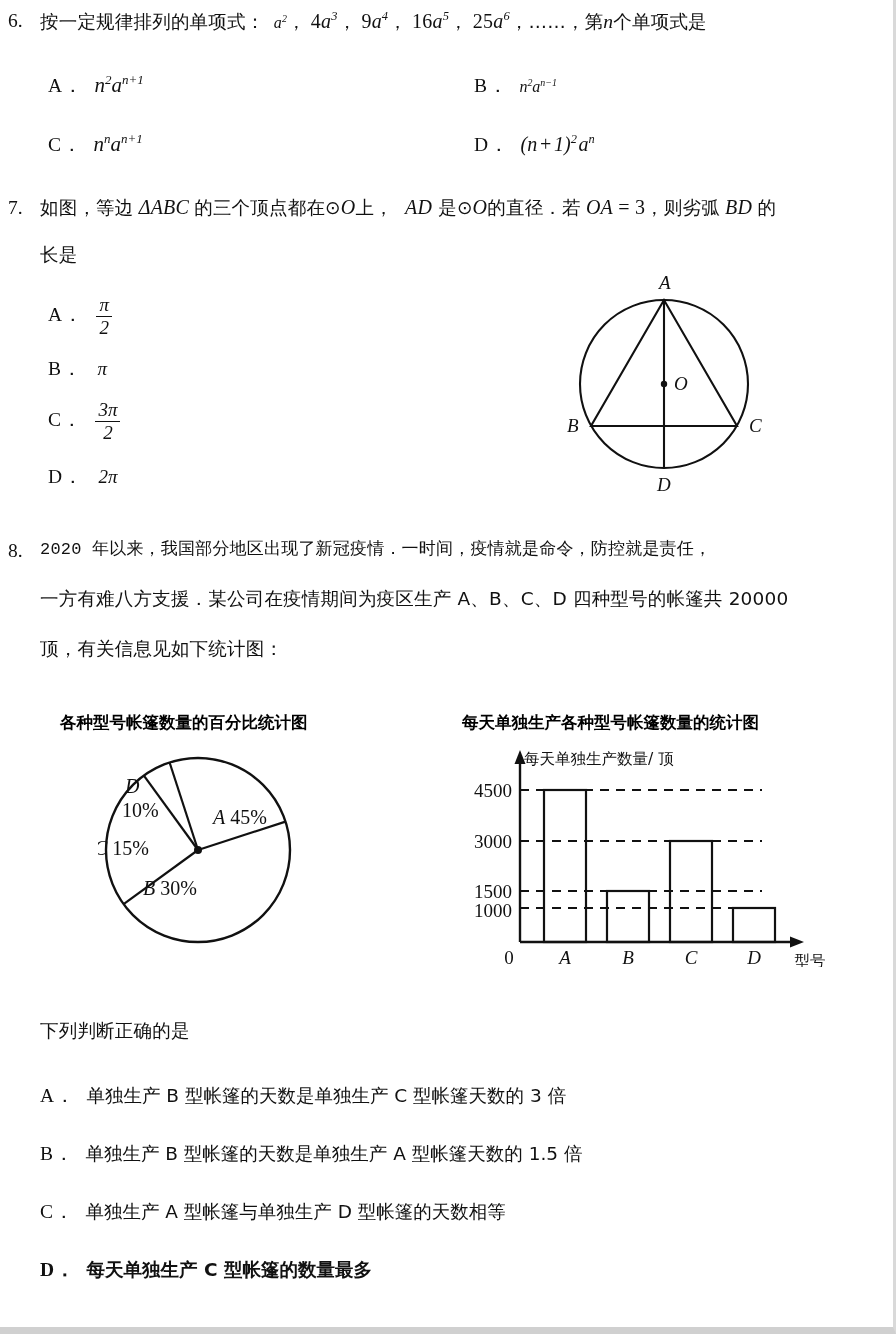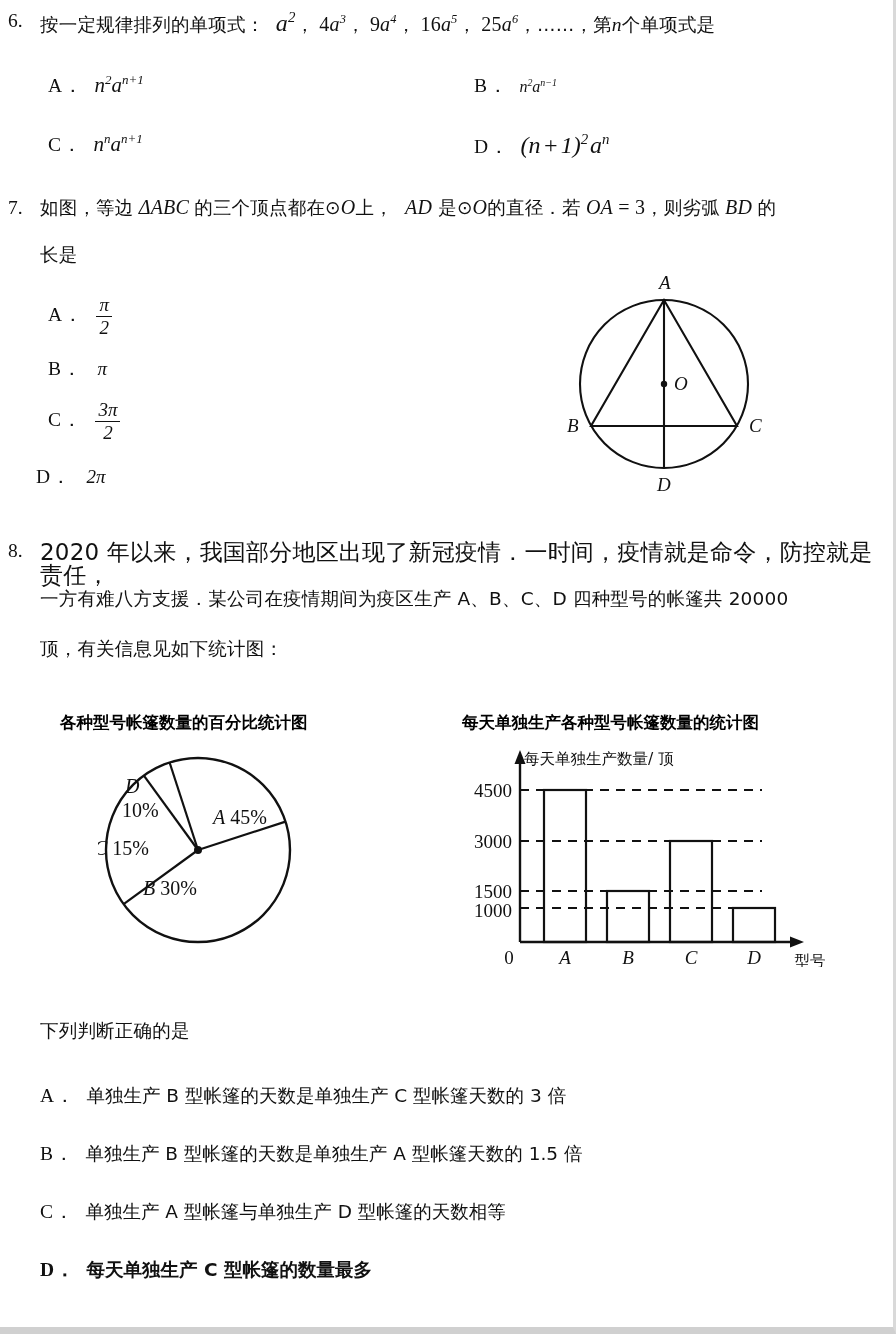--- a/index.html
+++ b/index.html
@@ -63,42 +63,42 @@
 </style>
 </head>
 <body>
 
 <div class="page">
 
   <div class="qnum" style="left:8px;top:10px;">6.</div>
 
   <div class="q" style="left:40px;top:10px;">
     <span class="cn">按一定规律排列的单项式：</span>
-    <span class="math" style="font-size:24px;">&nbsp;a<sup>2</sup></span><span class="cn">，</span>
+    <span class="math" style="font-size:16px;">&nbsp;a<sup>2</sup></span><span class="cn">，</span>
     <span class="math" style="font-size:20px;"><span class="up">4</span>a<sup>3</sup></span><span class="cn">，</span>
     <span class="math" style="font-size:20px;"><span class="up">9</span>a<sup>4</sup></span><span class="cn">，</span>
     <span class="math" style="font-size:20px;"><span class="up">16</span>a<sup>5</sup></span><span class="cn">，</span>
     <span class="math" style="font-size:20px;"><span class="up">25</span>a<sup>6</sup></span><span class="cn">，……，</span><span class="cn">第</span><span class="math">n</span><span class="cn">个单项式是</span>
   </div>
 
   <div class="opt" style="left:48px;top:72px;">
     <span class="optlab">A．</span>
     <span class="math" style="font-size:21px;margin-left:6px;text-align:center;">n<sup>2</sup>a<sup>n+1</sup></span>
   </div>
   <div class="opt" style="left:474px;top:72px;">
     <span class="optlab">B．</span>
     <span class="math" style="font-size:16px;margin-left:6px;">n<sup>2</sup>a<sup>n−1</sup></span>
   </div>
   <div class="opt" style="left:48px;top:131px;">
     <span class="optlab">C．</span>
     <span class="math" style="font-size:21px;margin-left:6px;">n<sup>n</sup>a<sup>n+1</sup></span>
   </div>
   <div class="opt" style="left:474px;top:131px;">
     <span class="optlab">D．</span>
-    <span class="math" style="font-size:24px;margin-left:6px;">(n + 1)<sup>2</sup> a<sup>n</sup></span>
+    <span class="math" style="font-size:20px;margin-left:6px;">(n + 1)<sup>2</sup> a<sup>n</sup></span>
   </div>
 
   <div class="qnum" style="left:8px;top:197px;">7.</div>
 
   <div class="q" style="left:40px;top:197px;white-space:nowrap;">
     <span class="cn">如图，等边</span><span class="math" style="font-size:20px;"> ΔABC </span><span class="cn">的三个顶点都在⊙</span><span class="math" style="font-size:20px;">O</span><span class="cn">上，&nbsp;&nbsp;</span><span class="math" style="font-size:20px;">AD</span><span class="cn"> 是⊙</span><span class="math" style="font-size:20px;">O</span><span class="cn">的直径．若</span><span class="math" style="font-size:20px;">&nbsp;OA</span><span class="up" style="font-size:20px;"> = 3</span><span class="cn">，则劣弧</span><span class="math" style="font-size:20px;"> BD </span><span class="cn">的</span>
   </div>
   <div class="q" style="left:40px;top:245px;">
     <span class="cn">长是</span>
   </div>
@@ -112,21 +112,21 @@
   <div class="opt" style="left:48px;top:355px;">
     <span class="optlab">B．</span>
     <span class="math" style="margin-left:10px;font-size:19px;">π</span>
   </div>
   <div class="opt" style="left:48px;top:400px;">
     <span class="optlab">C．</span>
     <span class="frac" style="margin-left:8px;font-size:19px;">
       <span class="num">3π</span><span class="den">2</span>
     </span>
   </div>
-  <div class="opt" style="left:36px;top:463px;text-align:center;">
+  <div class="opt" style="left:48px;top:463px;text-align:center;">
     <span class="optlab">D．</span>
     <span class="math" style="margin-left:10px;font-size:19px;">2π</span>
   </div>
 
   <div id="circle-figure">
     <svg width="224" height="232" viewBox="0 0 224 232">
 
       <circle cx="108" cy="122" r="84" fill="none" stroke="#111" stroke-width="2.1"></circle>
 
       <polygon points="108,38 35,164 181,164" fill="none" stroke="#111" stroke-width="2.1"></polygon>
@@ -137,21 +137,21 @@
 
       <text x="103" y="27" font-family="Liberation Serif, serif" font-style="italic" font-size="19" fill="#111">A</text>
       <text x="11" y="170" font-family="Liberation Serif, serif" font-style="italic" font-size="19" fill="#111">B</text>
       <text x="193" y="170" font-family="Liberation Serif, serif" font-style="italic" font-size="19" fill="#111">C</text>
       <text x="101" y="229" font-family="Liberation Serif, serif" font-style="italic" font-size="19" fill="#111">D</text>
       <text x="118" y="128" font-family="Liberation Serif, serif" font-style="italic" font-size="19" fill="#111">O</text>
     </svg>
   </div>
 
   <div class="qnum" style="left:8px;top:540px;">8.</div>
-  <div class="q cn" style="left:40px;top:541px;font-size:23px;">2020 年以来，我国部分地区出现了新冠疫情．一时间，疫情就是命令，防控就是责任，</div>
+  <div class="q cn" style="left:40px;top:541px;font-size:17px;font-family:Liberation Mono, monospace;">2020 年以来，我国部分地区出现了新冠疫情．一时间，疫情就是命令，防控就是责任，</div>
   <div class="q cn" style="left:40px;top:590px;font-size:18.5px;">一方有难八方支援．某公司在疫情期间为疫区生产 A、B、C、D 四种型号的帐篷共 20000</div>
   <div class="q cn" style="left:40px;top:640px;font-size:18.5px;">顶，有关信息见如下统计图：</div>
 
   <div id="pie-figure">
     <div id="pie-title" class="chart-title">各种型号帐篷数量的百分比统计图</div>
     <svg id="pie-svg" width="240" height="210" viewBox="0 0 240 210">
 
       <circle cx="100" cy="100" r="92" fill="none" stroke="#111" stroke-width="2.4"></circle>
 
       <line x1="100" y1="100" x2="187.5" y2="71.6" stroke="#111" stroke-width="2.2"></line>

